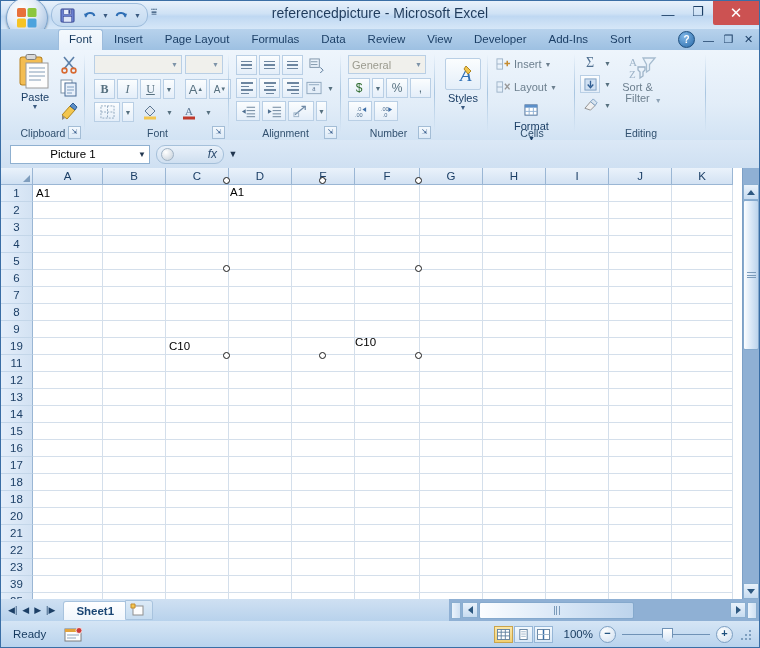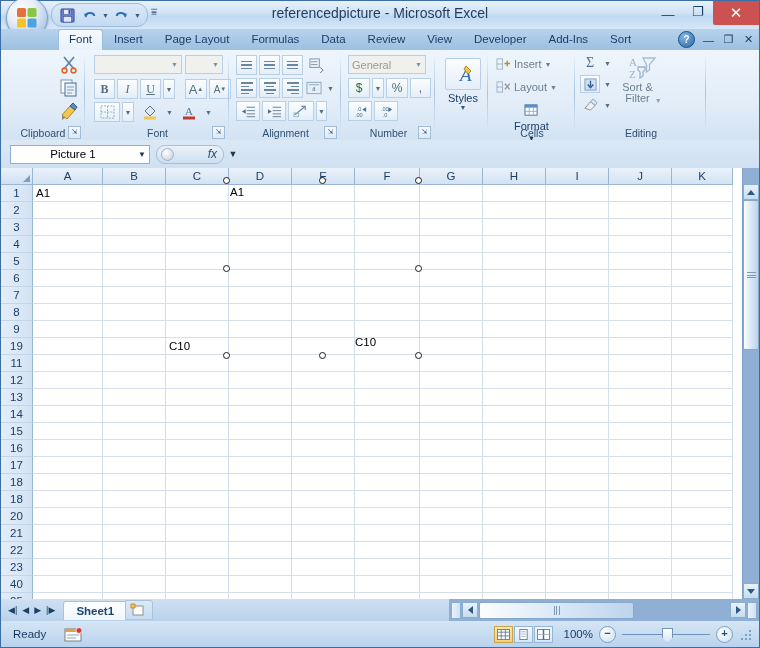--- a/index.html
+++ b/index.html
@@ -351,20 +351,36 @@
       <div class="help-ico">?</div>
       <div class="mini-btn">—</div>
       <div class="mini-btn">❐</div>
       <div class="mini-btn">✕</div>
     </div>
   </div>
 
   <div class="ribbon">
 
     <div class="grp" style="left:0;width:84px;">
+      <div class="paste-btn">
+        <svg width="34" height="36" viewBox="0 0 34 36">
+          <rect x="2" y="3" width="22" height="28" rx="2" fill="#f0b busy"></rect>
+          <rect x="2" y="3" width="22" height="28" rx="2" fill="#f3bd52" stroke="#b98322"></rect>
+          <rect x="8" y="0.5" width="10" height="5" rx="1.5" fill="#d9d9d9" stroke="#7d7d7d"></rect>
+          <rect x="8" y="9" width="22" height="25" fill="#fdfdfd" stroke="#9a9a9a"></rect>
+          <g stroke="#8fa6bd" stroke-width="1.1">
+            <line x1="11" y1="14" x2="27" y2="14"></line>
+              <line x1="11" y1="18" x2="27" y2="18"></line>
+            <line x1="11" y1="22" x2="27" y2="22"></line>
+              <line x1="11" y1="26" x2="23" y2="26"></line>
+          </g>
+        </svg>
+        <span class="paste-lbl">Paste</span>
+        <span style="font-size:7px;color:#3a5a80;">▼</span>
+      </div>
       <div class="cb-side">
         <div>
           <svg class="ico-sm" viewBox="0 0 20 20">
             <line x1="5" y1="3" x2="15" y2="15" stroke="#5b7fa8" stroke-width="1.6"></line>
             <line x1="15" y1="3" x2="5" y2="15" stroke="#5b7fa8" stroke-width="1.6"></line>
             <circle cx="5.5" cy="16.5" r="2.4" fill="none" stroke="#d86a32" stroke-width="1.6"></circle>
             <circle cx="14.5" cy="16.5" r="2.4" fill="none" stroke="#d86a32" stroke-width="1.6"></circle>
           </svg>
         </div>
         <div>
@@ -728,21 +744,21 @@
         <div class="rh">14</div>
         <div class="rh">15</div>
         <div class="rh">16</div>
         <div class="rh">17</div>
         <div class="rh">18</div>
         <div class="rh">18</div>
         <div class="rh">20</div>
         <div class="rh">21</div>
         <div class="rh">22</div>
         <div class="rh">23</div>
-        <div class="rh">40</div>
+        <div class="rh">39</div>
         <div class="rh">25</div>
       </div>
     <div class="cells">
         <div class="crow">
           <div class="cell" style="width: 70px;">A1</div>
           <div class="cell" style="width: 63px;"></div>
           <div class="cell" style="width: 63px;"></div>
           <div class="cell" style="width: 63px;"></div>
           <div class="cell" style="width: 63px;"></div>
           <div class="cell" style="width: 65px;"></div>

